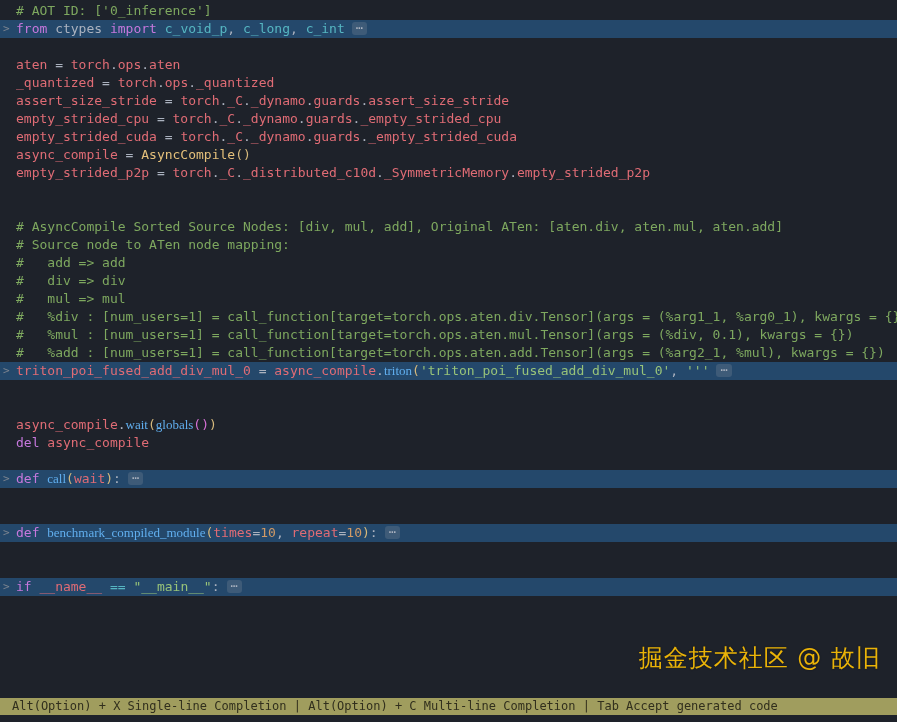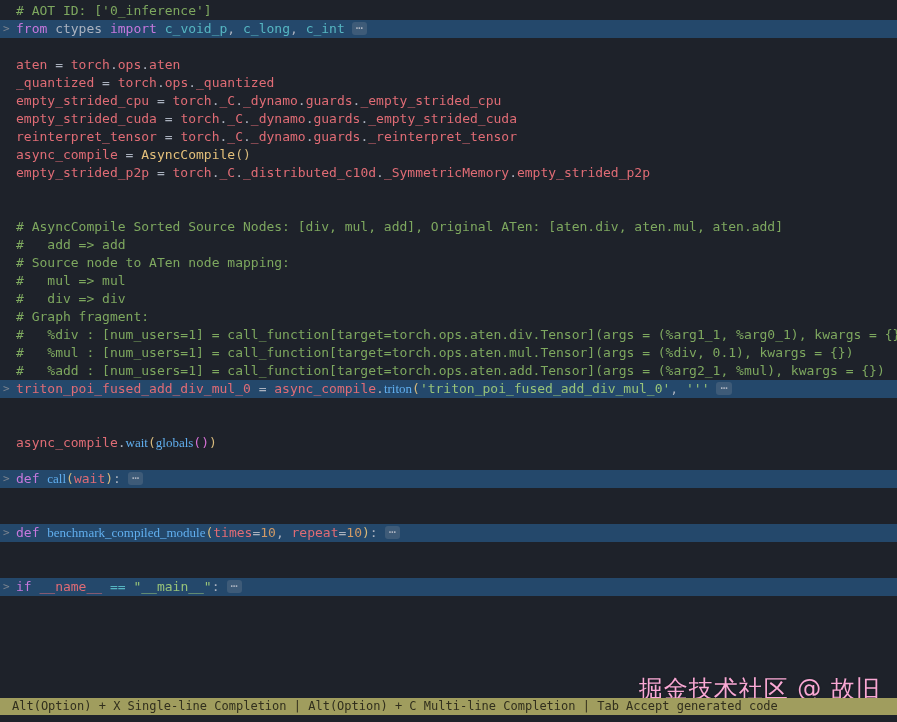--- a/index.html
+++ b/index.html
@@ -41,56 +41,56 @@
     background: rgba(130,140,155,0.28); color: #aab2bf;
     font-size: 12px; vertical-align: 1px;
   }
   .statusbar {
     position: absolute; left: 0; top: 698px; width: 100%; height: 17px;
     background: var(--statusbar-bg, #a09d5e); color: var(--statusbar-fg, #312f1d);
     line-height: 17px; font-size: 12px; padding-left: 12px;
     white-space: nowrap; z-index: 10; overflow: hidden;
   }
   .watermark {
-    position: absolute; right: 16px; top: 673px;
-    color: #f9a8d4; font-size: 24px; letter-spacing: 1px;
+    position: absolute; right: 16px; top: 642px;
+    color: #eab308; font-size: 24px; letter-spacing: 1px;
     font-family: "DejaVu Sans", "Liberation Sans", sans-serif;
     z-index: 5; text-shadow: 0 0 2px rgba(0,0,0,0.4);
   }
 </style>
 </head>
 <body>
 
 <div class="screen">
   <div id="editor" class="editor">
       <div class="line"><span class="tk-comment"># AOT ID: ['0_inference']</span></div>
       <div class="line hl"><span class="fold">&gt;</span><span class="tk-purple">from</span><span class="tk-fg"> ctypes </span><span class="tk-purple">import</span><span class="tk-fg"> </span><span class="tk-cyan">c_void_p</span><span class="tk-fg">, </span><span class="tk-cyan">c_long</span><span class="tk-fg">, </span><span class="tk-cyan">c_int</span><span class="ellipsis">⋯</span></div>
       <div class="line"></div>
       <div class="line"><span class="tk-red">aten</span><span class="tk-fg"> = </span><span class="tk-red">torch</span><span class="tk-fg">.</span><span class="tk-red">ops</span><span class="tk-fg">.</span><span class="tk-red">aten</span></div>
       <div class="line"><span class="tk-red">_quantized</span><span class="tk-fg"> = </span><span class="tk-red">torch</span><span class="tk-fg">.</span><span class="tk-red">ops</span><span class="tk-fg">.</span><span class="tk-red">_quantized</span></div>
+      <div class="line"><span class="tk-red">assert_size_stride</span><span class="tk-fg"> = </span><span class="tk-red">torch</span><span class="tk-fg">.</span><span class="tk-red">_C</span><span class="tk-fg">.</span><span class="tk-red">_dynamo</span><span class="tk-fg">.</span><span class="tk-red">guards</span><span class="tk-fg">.</span><span class="tk-red">assert_size_stride</span></div>
       <div class="line"><span class="tk-red">empty_strided_cpu</span><span class="tk-fg"> = </span><span class="tk-red">torch</span><span class="tk-fg">.</span><span class="tk-red">_C</span><span class="tk-fg">.</span><span class="tk-red">_dynamo</span><span class="tk-fg">.</span><span class="tk-red">guards</span><span class="tk-fg">.</span><span class="tk-red">_empty_strided_cpu</span></div>
       <div class="line"><span class="tk-red">empty_strided_cuda</span><span class="tk-fg"> = </span><span class="tk-red">torch</span><span class="tk-fg">.</span><span class="tk-red">_C</span><span class="tk-fg">.</span><span class="tk-red">_dynamo</span><span class="tk-fg">.</span><span class="tk-red">guards</span><span class="tk-fg">.</span><span class="tk-red">_empty_strided_cuda</span></div>
-      <div class="line"><span class="tk-red">reinterpret_tensor</span><span class="tk-fg"> = </span><span class="tk-red">torch</span><span class="tk-fg">.</span><span class="tk-red">_C</span><span class="tk-fg">.</span><span class="tk-red">_dynamo</span><span class="tk-fg">.</span><span class="tk-red">guards</span><span class="tk-fg">.</span><span class="tk-red">_reinterpret_tensor</span></div>
       <div class="line"><span class="tk-red">async_compile</span><span class="tk-fg"> = </span><span class="tk-yellow">AsyncCompile</span><span class="tk-gold">()</span></div>
       <div class="line"><span class="tk-red">empty_strided_p2p</span><span class="tk-fg"> = </span><span class="tk-red">torch</span><span class="tk-fg">.</span><span class="tk-red">_C</span><span class="tk-fg">.</span><span class="tk-red">_distributed_c10d</span><span class="tk-fg">.</span><span class="tk-red">_SymmetricMemory</span><span class="tk-fg">.</span><span class="tk-red">empty_strided_p2p</span></div>
       <div class="line"></div>
       <div class="line"></div>
       <div class="line"><span class="tk-comment"># AsyncCompile Sorted Source Nodes: [div, mul, add], Original ATen: [aten.div, aten.mul, aten.add]</span></div>
+      <div class="line"><span class="tk-comment"># Source node to ATen node mapping:</span></div>
       <div class="line"><span class="tk-comment">#   add =&gt; add</span></div>
-      <div class="line"><span class="tk-comment"># Source node to ATen node mapping:</span></div>
+      <div class="line"><span class="tk-comment">#   div =&gt; div</span></div>
       <div class="line"><span class="tk-comment">#   mul =&gt; mul</span></div>
-      <div class="line"><span class="tk-comment">#   div =&gt; div</span></div>
-      <div class="line"><span class="tk-comment"># Graph fragment:</span></div>
       <div class="line"><span class="tk-comment">#   %div : [num_users=1] = call_function[target=torch.ops.aten.div.Tensor](args = (%arg1_1, %arg0_1), kwargs = {})</span></div>
       <div class="line"><span class="tk-comment">#   %mul : [num_users=1] = call_function[target=torch.ops.aten.mul.Tensor](args = (%div, 0.1), kwargs = {})</span></div>
       <div class="line"><span class="tk-comment">#   %add : [num_users=1] = call_function[target=torch.ops.aten.add.Tensor](args = (%arg2_1, %mul), kwargs = {})</span></div>
       <div class="line hl"><span class="fold">&gt;</span><span class="tk-red">triton_poi_fused_add_div_mul_0</span><span class="tk-fg"> = </span><span class="tk-red">async_compile</span><span class="tk-fg">.</span><span class="tk-blue">triton</span><span class="tk-gold">(</span><span class="tk-green">'triton_poi_fused_add_div_mul_0'</span><span class="tk-fg">, </span><span class="tk-green">'''</span><span class="ellipsis">⋯</span></div>
       <div class="line"></div>
       <div class="line"></div>
       <div class="line"><span class="tk-red">async_compile</span><span class="tk-fg">.</span><span class="tk-blue">wait</span><span class="tk-gold">(</span><span class="tk-blue">globals</span><span class="tk-pink">()</span><span class="tk-gold">)</span></div>
+      <div class="line"><span class="tk-purple">del</span><span class="tk-fg"> </span><span class="tk-red">async_compile</span></div>
       <div class="line"></div>
       <div class="line hl"><span class="fold">&gt;</span><span class="tk-purple">def</span><span class="tk-fg"> </span><span class="tk-blue">call</span><span class="tk-gold">(</span><span class="tk-red">wait</span><span class="tk-gold">)</span><span class="tk-fg">:</span><span class="ellipsis">⋯</span></div>
       <div class="line"></div>
       <div class="line"></div>
       <div class="line hl"><span class="fold">&gt;</span><span class="tk-purple">def</span><span class="tk-fg"> </span><span class="tk-blue">benchmark_compiled_module</span><span class="tk-gold">(</span><span class="tk-red">times</span><span class="tk-fg">=</span><span class="tk-orange">10</span><span class="tk-fg">, </span><span class="tk-red">repeat</span><span class="tk-fg">=</span><span class="tk-orange">10</span><span class="tk-gold">)</span><span class="tk-fg">:</span><span class="ellipsis">⋯</span></div>
       <div class="line"></div>
       <div class="line"></div>
       <div class="line hl"><span class="fold">&gt;</span><span class="tk-purple">if</span><span class="tk-fg"> </span><span class="tk-red">__name__</span><span class="tk-fg"> </span><span class="tk-cyan">==</span><span class="tk-fg"> </span><span class="tk-green">"__main__"</span><span class="tk-fg">:</span><span class="ellipsis">⋯</span></div>
     </div>
   <div class="watermark">掘金技术社区 @ 故旧</div>

